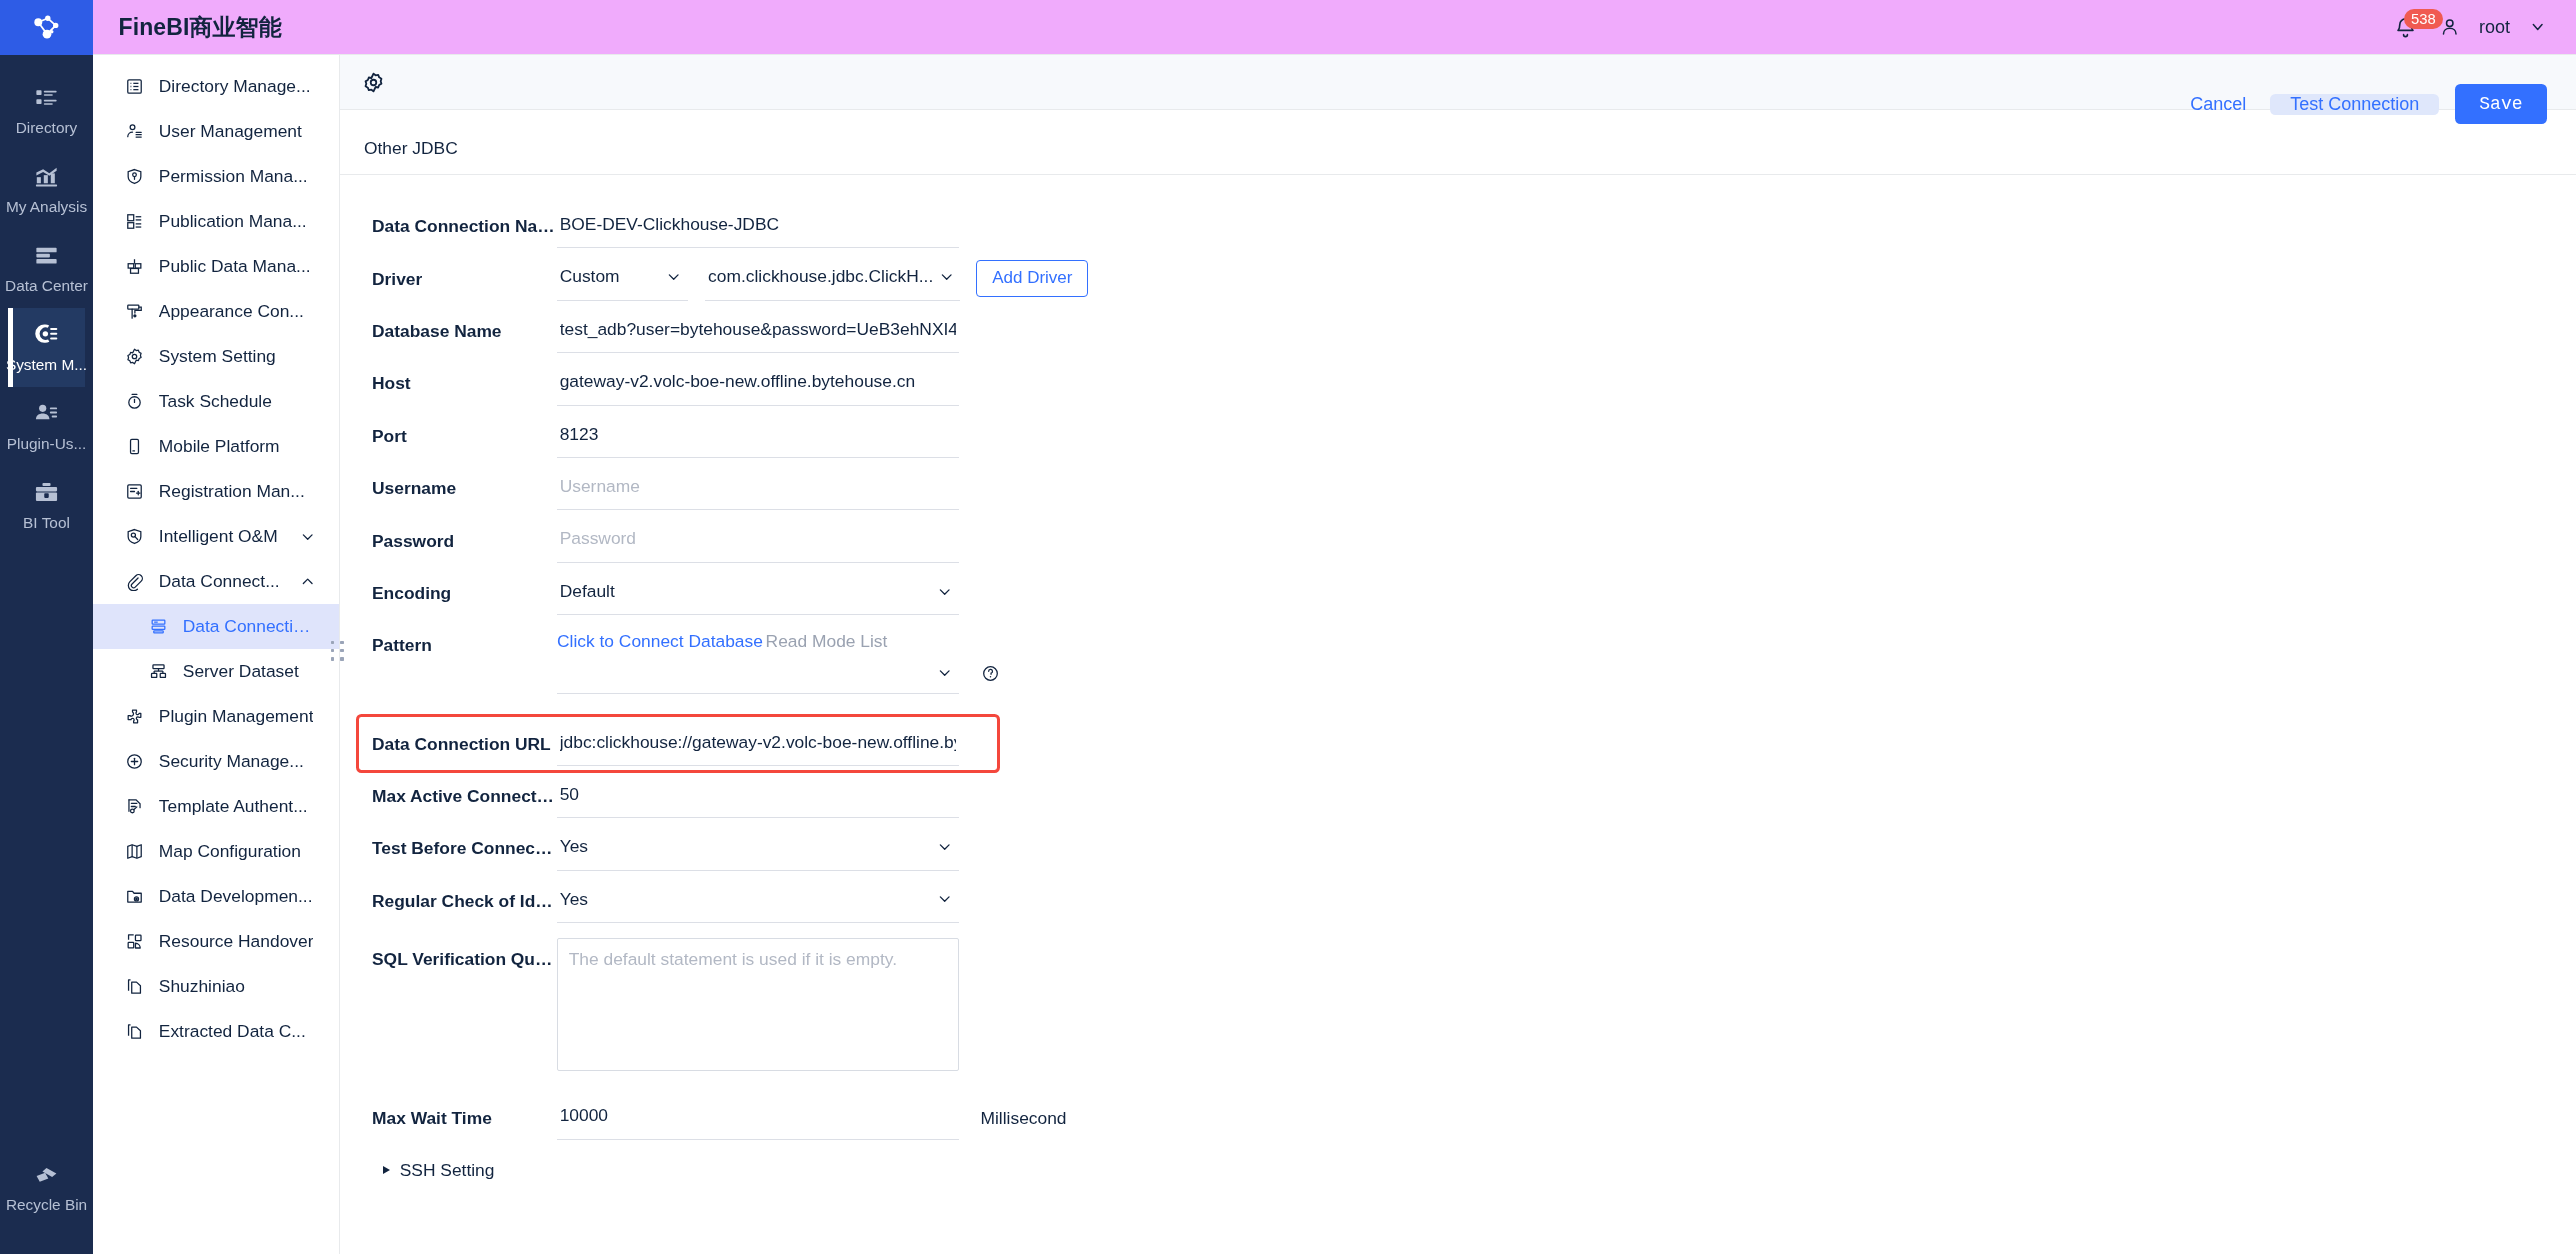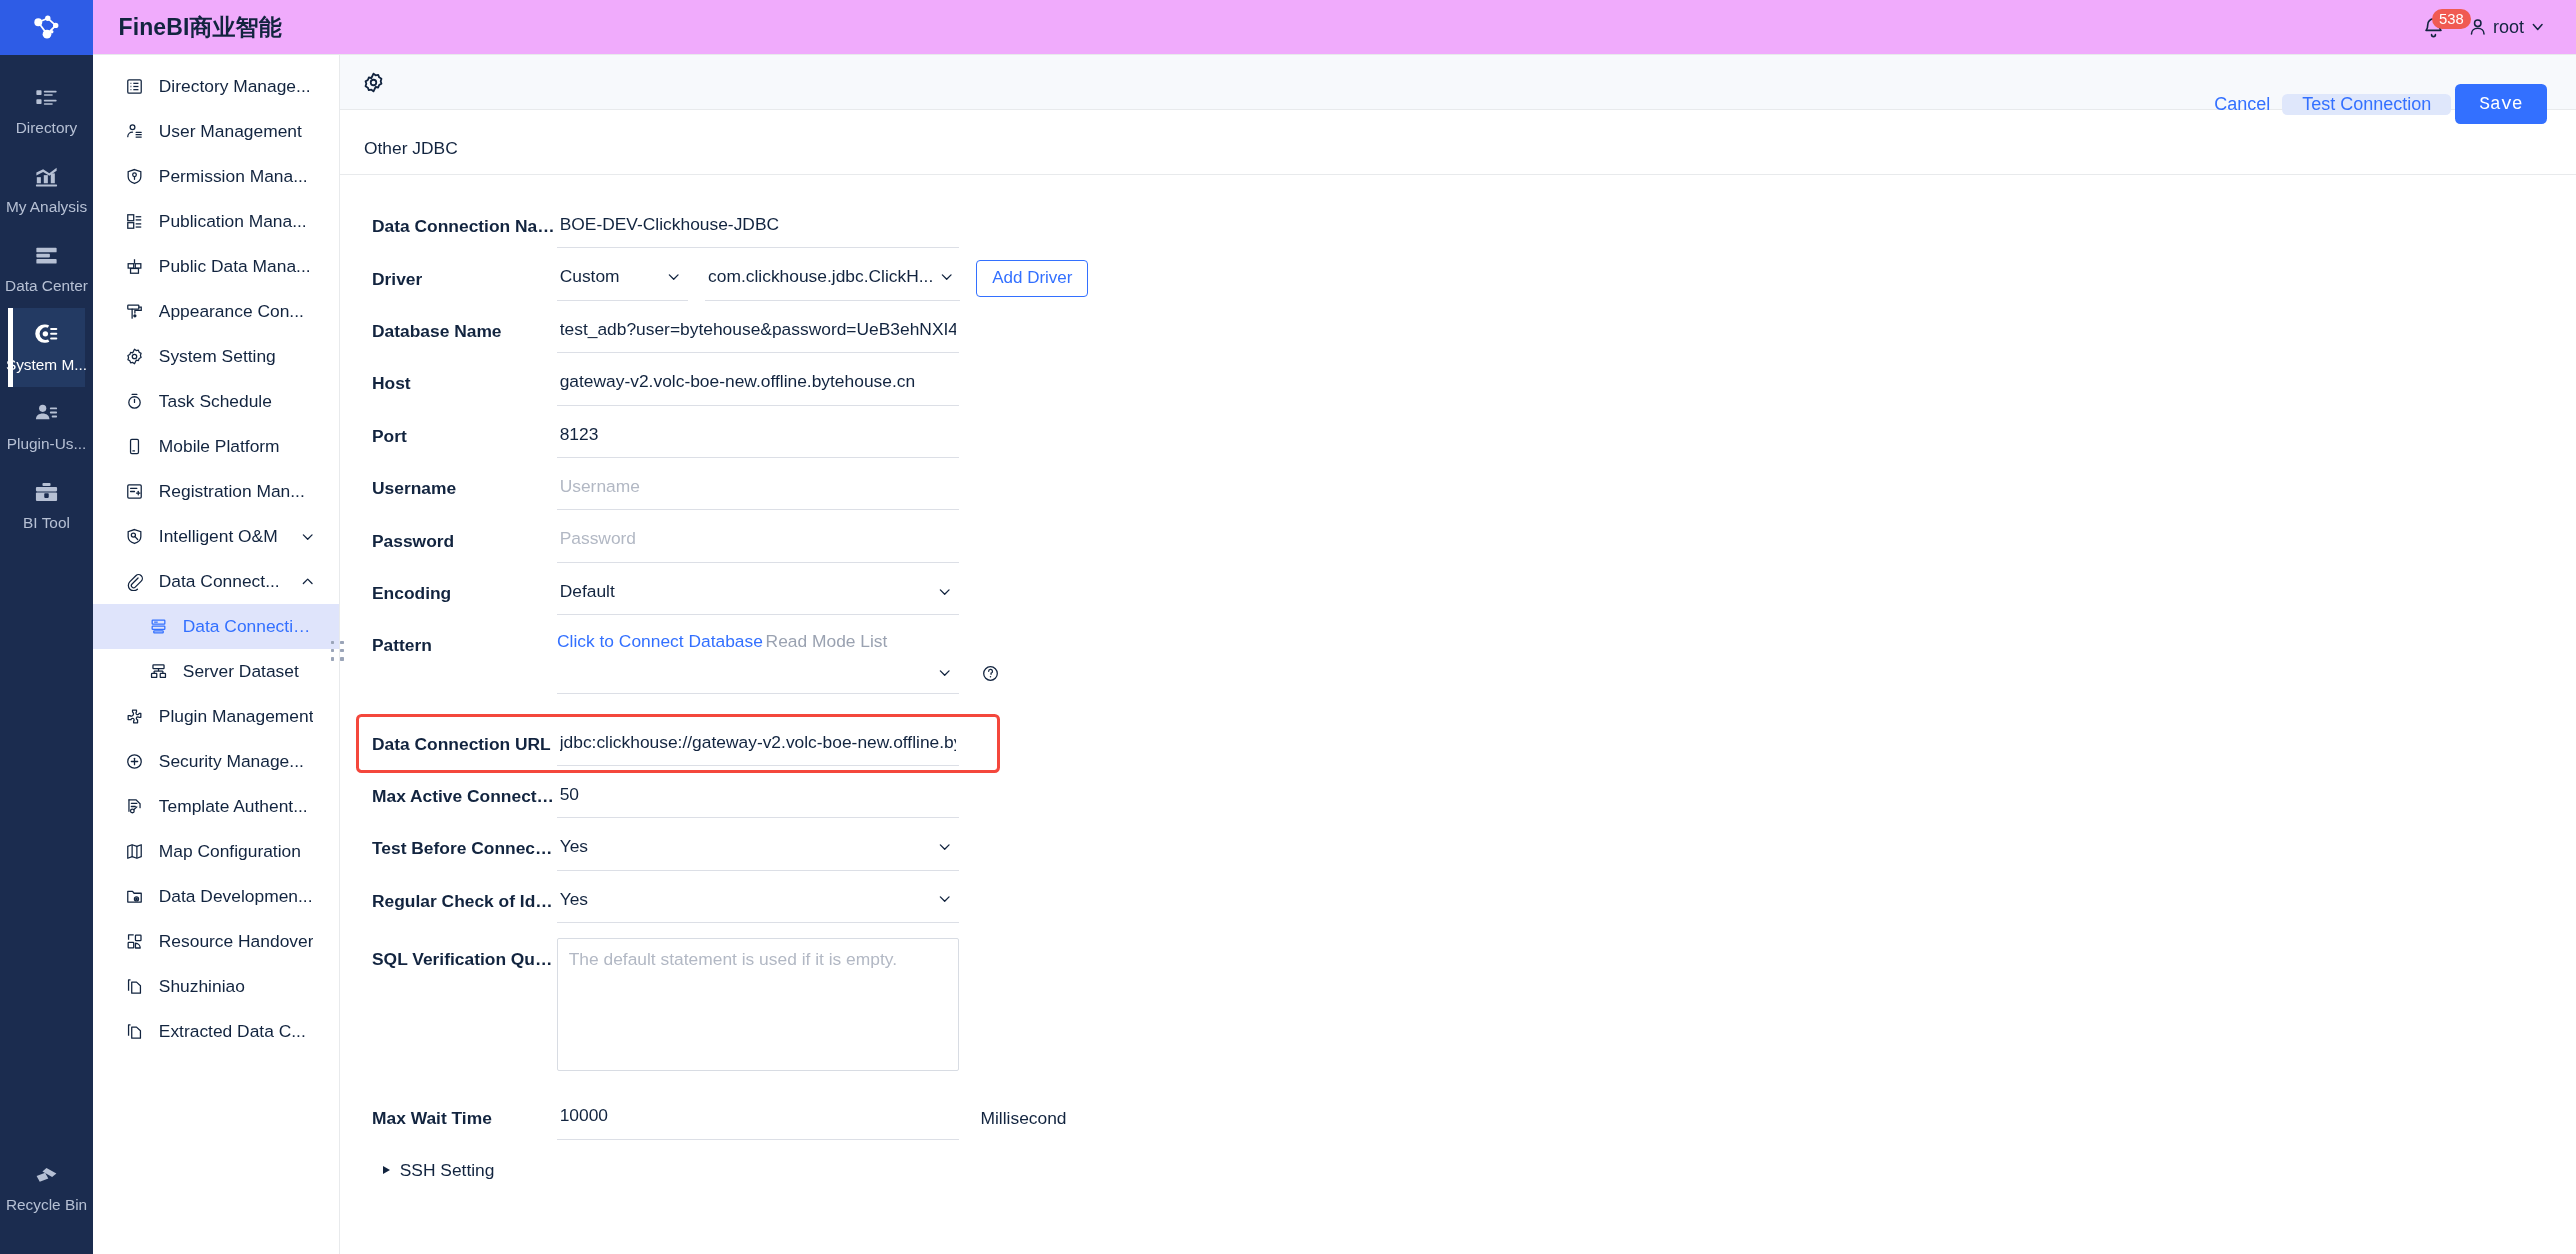--- a/index.html
+++ b/index.html
@@ -34,21 +34,21 @@
     padding-right: 29.5px; gap: 17.4px;
   }
   .bell-wrap { position: relative; width: 31px; height: 31px; display:flex; align-items:center; justify-content:center;}
   .badge {
     position: absolute; top: -2.7px; left: 13.4px;
     background: #f05a52; color: #fff;
     font-size: 14.8px; line-height: 20px;
     border-radius: 10.7px; padding: 0 7.4px; min-width: 32px;
     text-align: center; font-weight: 400;
   }
-  .user-wrap { display: flex; align-items: center; gap: 5px; justify-content: space-between; }
+  .user-wrap { display: flex; align-items: center; gap: 19px; justify-content: space-between; }
   .user-name { font-size: 18px; color: #12243f; }
 
   
   .body-row { display: flex; flex: 1 1 auto; min-height: 0; }
 
   
   .rail {
     width: 93px; flex: 0 0 93px;
     background: #1b2c4f;
     display: flex; flex-direction: column; align-items: center;
@@ -104,21 +104,21 @@
 
   
   .main { flex: 1 1 auto; display: flex; flex-direction: column; min-width: 0; background:#fff; }
   .main-toolbar {
     height: 55px; flex: 0 0 55px;
     background: #f7f9fc;
     border-bottom: 0.7px solid #e8eaec;
     display: flex; align-items: center;
     padding: 0 29.5px 0 21.5px;
   }
-  .toolbar-actions { margin-left: auto; display: flex; align-items: center; gap: 4px; margin-top: 44px; }
+  .toolbar-actions { margin-left: auto; display: flex; align-items: center; gap: 16px; margin-top: 44px; }
   .btn-text {
     color: #3370ff; font-size: 18px; cursor: pointer;
     padding: 6.7px 8px; background: none; border: none;
     font-family: inherit;
   }
   .btn-soft {
     background: #dfe7fb; color: #3370ff; font-size: 18px;
     border: none; border-radius: 5.4px; padding: 0 20px; cursor: pointer;
     font-family: inherit;
   }

